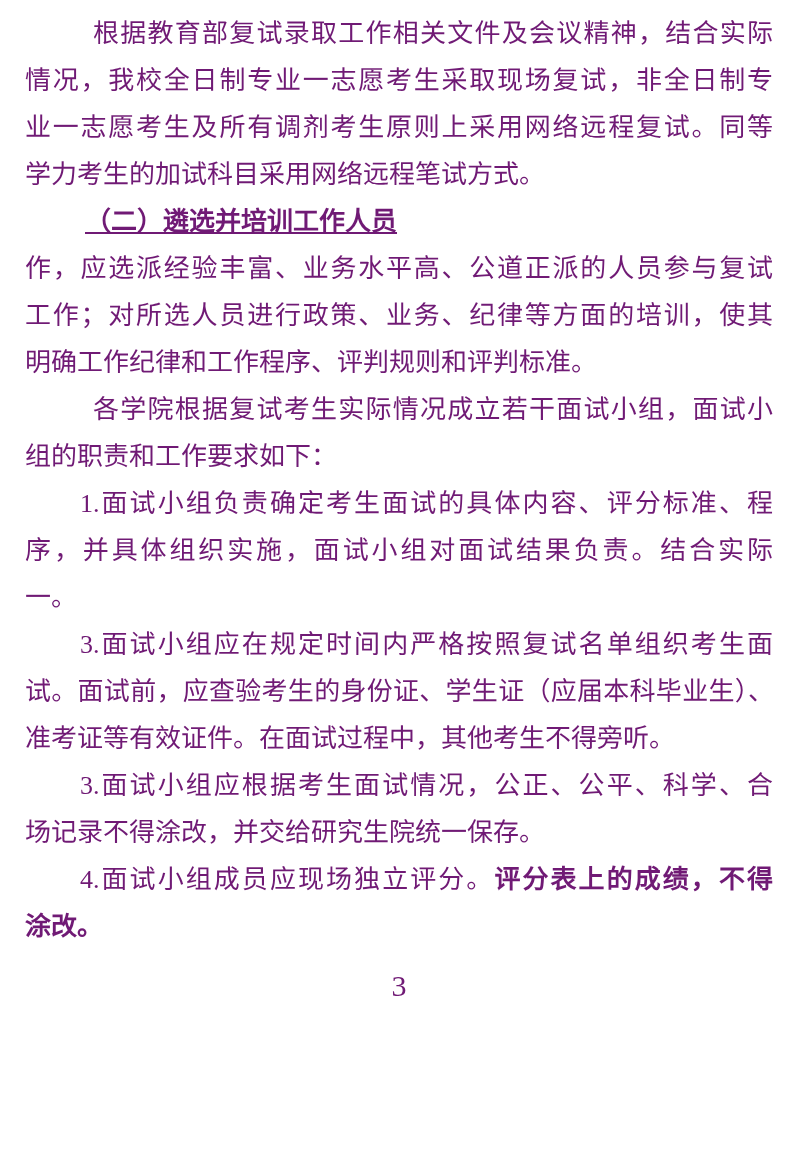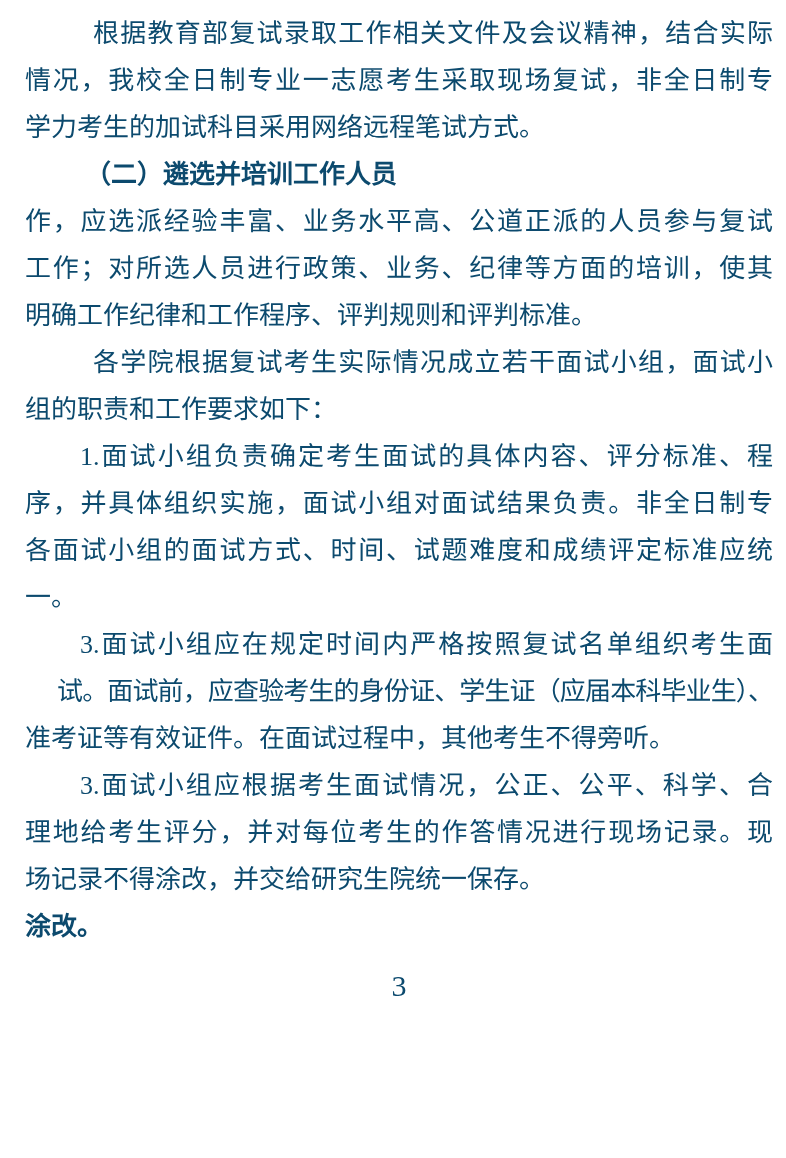--- a/index.html
+++ b/index.html
@@ -7,21 +7,21 @@
     padding: 0;
     background: #ffffff;
   }
   .page {
     position: relative;
     width: 786px;
     height: 1158px;
     box-sizing: border-box;
     padding: 10px 13px 0 25px;
     background: #ffffff;
-    color: #0c4a6e;
+    color: #701a75;
     font-family: "Liberation Serif", "DejaVu Serif", serif;
     overflow: hidden;
   }
   .line {
     height: 47px;
     line-height: 47px;
     font-size: 26px;
     text-align: justify;
     text-align-last: justify;
     overflow: hidden;
@@ -31,76 +31,79 @@
     text-align: left;
     text-align-last: left;
   }
   .ind   { padding-left: 68px; }  
   .ind-n { padding-left: 55px; }  
   .ind-h { padding-left: 60px; }  
   .heading {
     font-weight: bold;
     text-align: center;
     text-align-last: left;
+    text-decoration: underline;
   }
-  .tight { letter-spacing: -1px; margin-left: 32px; }
+  .tight { letter-spacing: -1px; }
   .bold-seg { font-weight: bold; }
   .pagenum {
     margin-top: 12px;
     height: 47px;
     line-height: 47px;
     font-size: 30px;
     text-align: center;
     text-align-last: center;
   }
 </style>
 </head>
 <body>
 
 <div class="page">
 
   <div>
     <div class="line ind">根据教育部复试录取工作相关文件及会议精神，结合实际</div>
     <div class="line">情况，我校全日制专业一志愿考生采取现场复试，非全日制专</div>
+    <div class="line">业一志愿考生及所有调剂考生原则上采用网络远程复试。同等</div>
     <div class="line last">学力考生的加试科目采用网络远程笔试方式。</div>
   </div>
 
   <div class="line heading ind-h">（二）遴选并培训工作人员</div>
 
   <div>
     <div class="line">作，应选派经验丰富、业务水平高、公道正派的人员参与复试</div>
     <div class="line">工作；对所选人员进行政策、业务、纪律等方面的培训，使其</div>
     <div class="line last">明确工作纪律和工作程序、评判规则和评判标准。</div>
   </div>
 
   <div>
     <div class="line ind">各学院根据复试考生实际情况成立若干面试小组，面试小</div>
     <div class="line last">组的职责和工作要求如下：</div>
   </div>
 
   <div>
     <div class="line ind-n">1.面试小组负责确定考生面试的具体内容、评分标准、程</div>
-    <div class="line">序，并具体组织实施，面试小组对面试结果负责。非全日制专</div>
-    <div class="line">各面试小组的面试方式、时间、试题难度和成绩评定标准应统</div>
+    <div class="line">序，并具体组织实施，面试小组对面试结果负责。结合实际</div>
     <div class="line last">一。</div>
   </div>
 
   <div>
     <div class="line ind-n">3.面试小组应在规定时间内严格按照复试名单组织考生面</div>
     <div class="line tight">试。面试前，应查验考生的身份证、学生证（应届本科毕业生）、</div>
     <div class="line last">准考证等有效证件。在面试过程中，其他考生不得旁听。</div>
   </div>
 
   <div>
     <div class="line ind-n">3.面试小组应根据考生面试情况，公正、公平、科学、合</div>
-    <div class="line">理地给考生评分，并对每位考生的作答情况进行现场记录。现</div>
     <div class="line last">场记录不得涂改，并交给研究生院统一保存。</div>
   </div>
 
   <div>
+    <div class="line ind-n">
+      <span>4.面试小组成员应现场独立评分。</span><span class="bold-seg">评分表上的成绩，不得</span>
+    </div>
     <div class="line last">
       <span class="bold-seg">涂改。</span>
     </div>
   </div>
 
   <div class="pagenum">3</div>
 
 </div>
 
 </body></html>

